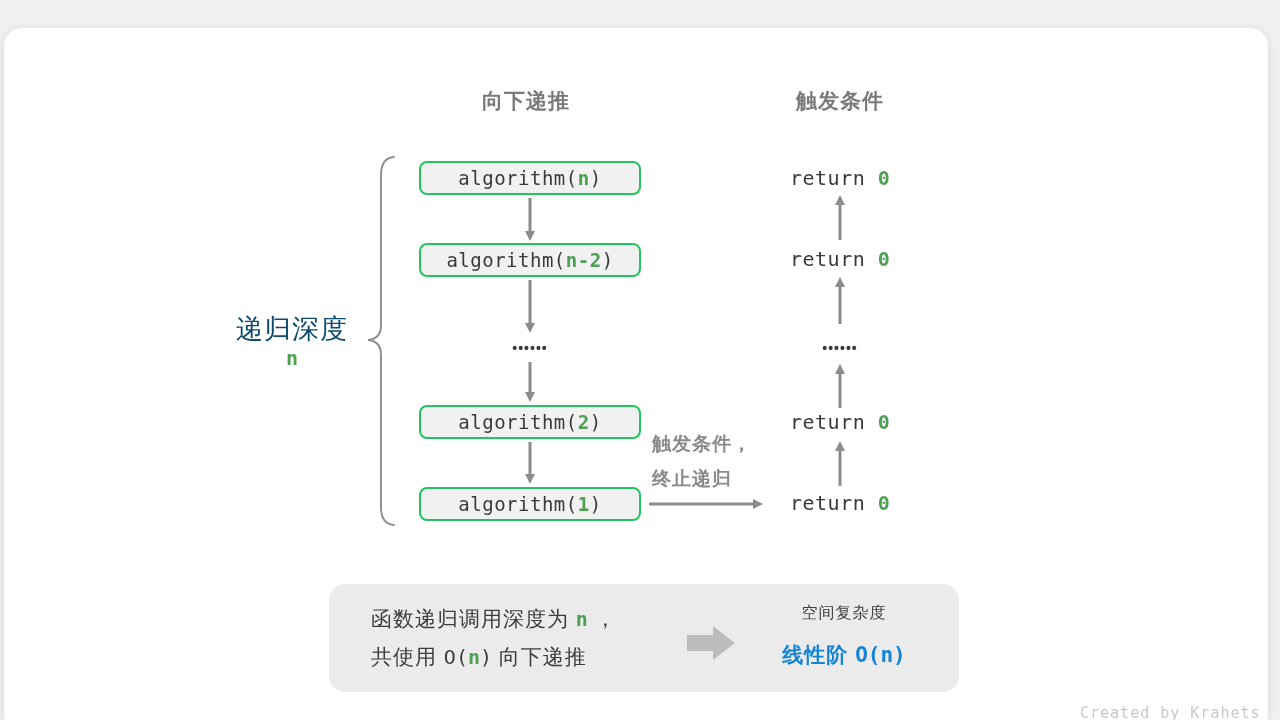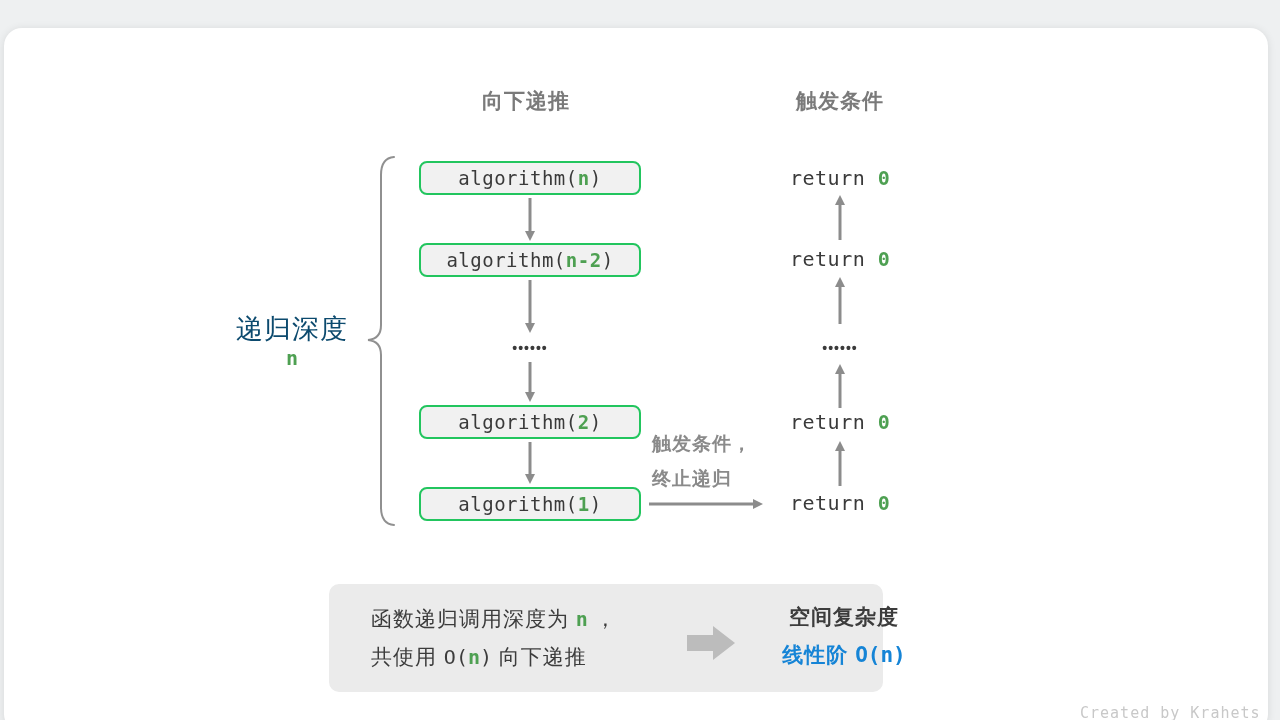--- a/index.html
+++ b/index.html
@@ -47,37 +47,37 @@
   .depth-n{
     left:218px;top:318px;width:140px;text-align:center;
     font-family:"DejaVu Sans Mono","Liberation Mono",monospace;
     font-size:20px;font-weight:700;color:#4ea052;
   }
   .note{
     left:648px;top:398px;
     font-size:19px;font-weight:700;color:#8a8a8a;line-height:35px;letter-spacing:1px;
   }
   .summary{
-    left:325px;top:556px;width:554px;height:108px;
-    background:#ebebeb;border-radius:10px;
+    left:325px;top:556px;width:630px;height:108px;
+    background:#ebebeb;border-radius:16px;
   }
   .sum-line{left:42px;font-size:21px;color:#3c3c3c;letter-spacing:1px;white-space:nowrap;}
   .sum-line .mono{font-size:20px;letter-spacing:0;}
   .sum-l1{top:21px;}
   .sum-l2{top:59px;}
   .ba-tail{left:358px;top:51px;width:26px;height:16px;background:#bcbcbc;}
   .ba-head{
     left:384px;top:42px;width:0;height:0;
     border-left:22px solid #bcbcbc;
     border-top:17px solid transparent;
     border-bottom:17px solid transparent;
   }
   .sum-title{
     left:420px;top:19px;width:190px;text-align:center;
-    font-size:21px;font-weight:700;color:#3c3c3c;letter-spacing:1px;
+    font-size:16px;font-weight:400;color:#3c3c3c;letter-spacing:1px;
   }
   .sum-result{
     left:400px;top:57px;width:230px;text-align:center;
     font-size:21px;font-weight:700;color:#1584d6;letter-spacing:1px;white-space:nowrap;
   }
   .sum-result .mono{font-size:21px;font-weight:700;color:#1584d6;letter-spacing:0;}
   .watermark{
     left:1076px;top:676px;
     font-family:"DejaVu Sans Mono","Liberation Mono",monospace;
     font-size:15px;color:#c8c8c8;letter-spacing:1px;

